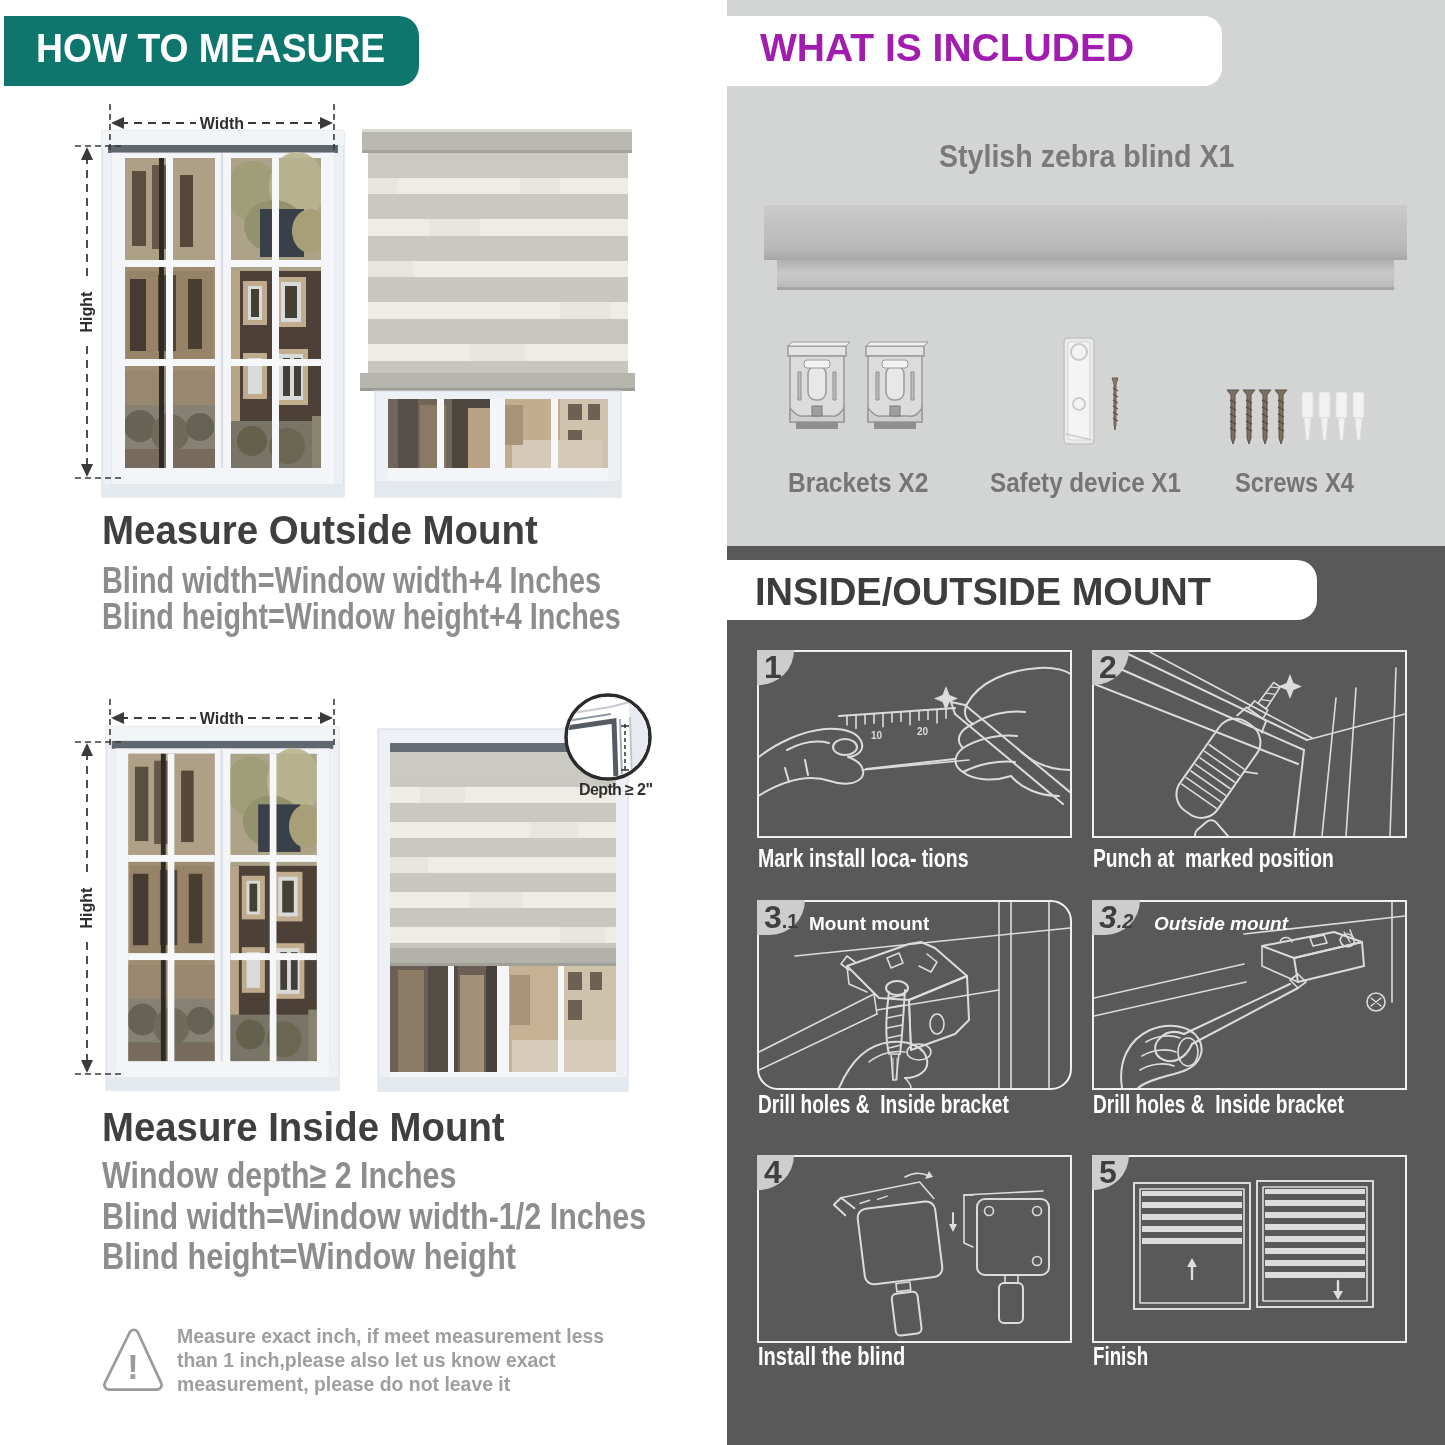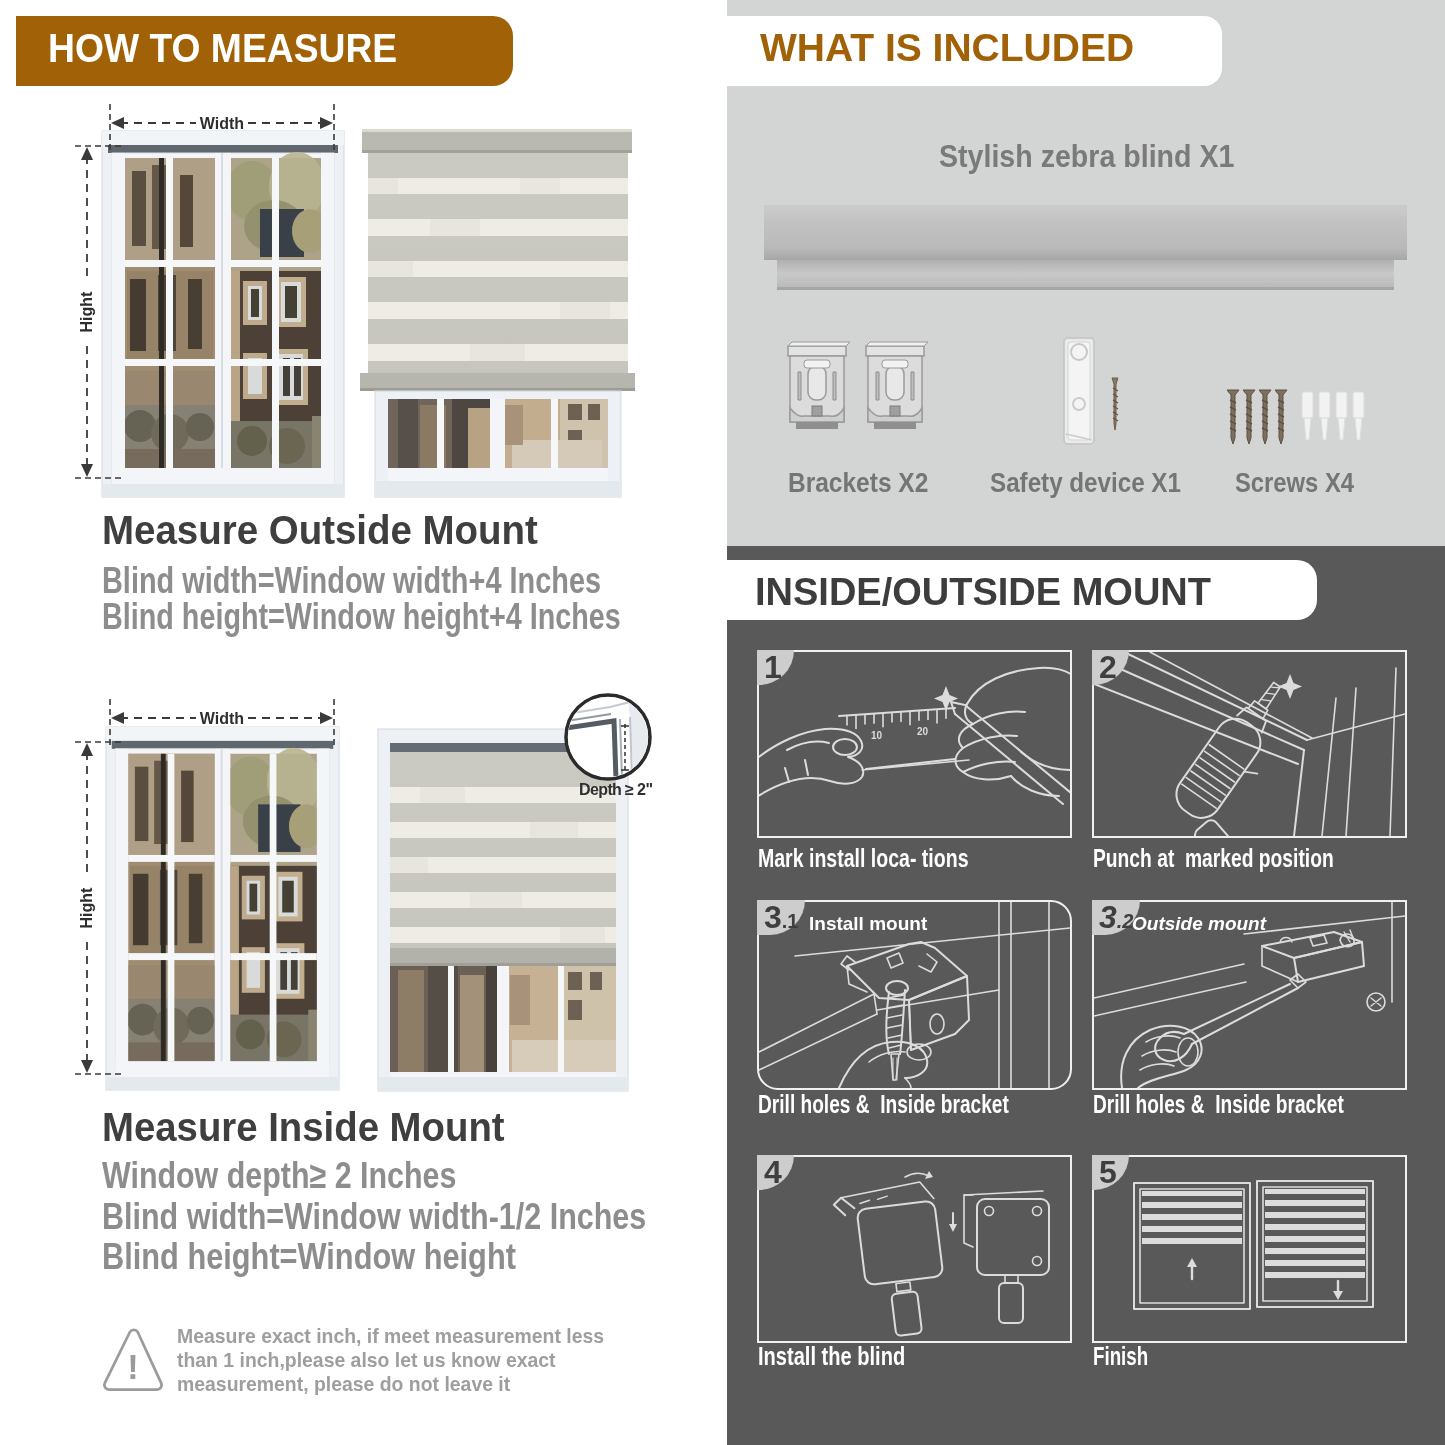--- a/index.html
+++ b/index.html
@@ -1,24 +1,24 @@
 <!DOCTYPE html>
 <html><head>
 <meta charset="utf-8">
 <style>
   html,body{margin:0;padding:0;}
   body{width:1445px;height:1445px;position:relative;background:#ffffff;overflow:hidden;
        font-family:"Liberation Sans", sans-serif;}
   .abs{position:absolute;}
-  .hdr1{left:16px;top:16px;width:497px;height:70px;background:#a16207;border-radius:0 20px 20px 0;}
+  .hdr1{left:4px;top:16px;width:415px;height:70px;background:#0f766e;border-radius:0 20px 20px 0;}
   .hdr1 span{position:absolute;left:32px;top:9px;font-size:41px;font-weight:bold;color:#ffffff;transform:scaleX(0.909);transform-origin:left;white-space:nowrap;}
   .panelTop{left:727px;top:0;width:718px;height:546px;background:#d3d4d4;}
   .panelBottom{left:727px;top:546px;width:718px;height:899px;background:#59595a;}
   .whiteBox1{left:722px;top:16px;width:500px;height:70px;background:#ffffff;border-radius:0 18px 18px 0;}
-  .whiteBox1 span{position:absolute;left:38px;top:10px;font-size:39px;font-weight:bold;color:#a16207;white-space:nowrap;}
+  .whiteBox1 span{position:absolute;left:38px;top:10px;font-size:39px;font-weight:bold;color:#a21caf;white-space:nowrap;}
   .whiteBox2{left:722px;top:560px;width:595px;height:60px;background:#ffffff;border-radius:0 20px 20px 0;}
   .whiteBox2 span{position:absolute;left:33px;top:11px;font-size:38px;font-weight:bold;color:#3d3d3d;white-space:nowrap;}
   .h2dark{font-size:41px;font-weight:bold;color:#3f3f3f;line-height:1;transform-origin:left;white-space:nowrap;}
   .formula{font-size:37px;font-weight:bold;color:#8d8d8d;line-height:1;transform-origin:left;white-space:nowrap;}
   .stylish{font-size:30.5px;font-weight:bold;color:#7a7a7a;line-height:1;transform:scaleX(0.937);transform-origin:left;white-space:nowrap;}
   .itemlabel{font-size:28px;font-weight:bold;color:#757575;line-height:1;transform-origin:left;white-space:nowrap;}
   .warntext{font-size:21px;font-weight:bold;color:#9e9e9e;line-height:24px;transform:scaleX(0.924);transform-origin:left;white-space:nowrap;}
   .stepbox{position:absolute;width:311px;height:184px;border:2px solid #f0f0f0;background:#59595a;}
   .caption{position:absolute;font-size:25px;font-weight:bold;color:#ffffff;line-height:1;transform-origin:left;white-space:nowrap;}
   .badge{position:absolute;left:-2px;top:-2px;width:37px;height:35px;background:#cdcdcd;border-radius:0 0 46px 0;
@@ -421,21 +421,21 @@
         <rect x="56" y="148" width="26" height="36" rx="7" transform="rotate(14 69 166)"></rect>
         <path d="M142 152 l6 12" stroke-width="1.6"></path>
       </g>
       <path d="M196 22 l3.5 9 8.5 3.5 -8.5 3.5 -3.5 9 -3.5 -9 -8.5 -3.5 8.5 -3.5 Z" fill="#dcdcdc" stroke="none"></path>
     </svg>
   </div>
   <div class="caption" style="left:758px;top:846px;transform:scaleX(0.781);">Mark install loca- tions</div>
   <div class="caption" style="left:1093px;top:846px;transform:scaleX(0.77);">Punch at&nbsp; marked position</div>
 
   <div class="stepbox" style="left:757px;top:900px;height:186px;border-radius:21px;" id="b3"><div class="badge badge31">3<span style="font-size:20px;">.1</span></div>
-    <div class="inbox-cap" style="left:50px;top:11px;">Install mount</div>
+    <div class="inbox-cap" style="left:50px;top:11px;">Mount mount</div>
     <svg width="311" height="186" viewBox="0 0 311 186" fill="none" stroke="#dcdcdc" stroke-width="2" stroke-linecap="round" stroke-linejoin="round">
       <path d="M36 54 L311 26" stroke-width="1.6"></path>
       <path d="M0 150 L115 92" stroke-width="1.6"></path>
       <path d="M0 168 L118 112" stroke-width="1.6"></path>
       <path d="M115 92 L118 112" stroke-width="1.6"></path>
       <path d="M240 0 L240 186 M252 0 L252 186" stroke-width="1.6"></path>
       <path d="M290 0 L290 186" stroke-width="1.6"></path>
       <path d="M118 108 L240 88" stroke-width="1.6"></path>
 
       <path d="M88 64 L150 42 L162 40 L176 46 L208 74 L150 98 L120 96 Z"></path>
@@ -453,21 +453,21 @@
       <path d="M132 152 l8 0 -3 26 -3 0 Z" stroke-width="1.6"></path>
       <path d="M134 178 l0 -22 M138 178 l0 -22" stroke-width="1"></path>
 
       <path d="M80 186 C92 158 110 142 132 140 C152 138 166 146 168 158 C170 168 160 176 146 176"></path>
       <path d="M146 176 C150 180 152 184 152 186" stroke-width="1.6"></path>
       <path d="M110 160 C120 152 134 148 146 150" stroke-width="1.6"></path>
       <ellipse cx="160" cy="150" rx="12" ry="8" stroke-width="1.6"></ellipse>
     </svg>
   </div>
   <div class="stepbox" style="left:1092px;top:900px;height:186px;font-style:italic;" id="b4"><div class="badge badge31">3<span style="font-size:20px;">.2</span></div>
-    <div class="inbox-cap" style="left:38px;top:11px;">Outside mount</div>
+    <div class="inbox-cap" style="left:60px;top:11px;">Outside mount</div>
     <svg width="311" height="186" viewBox="0 0 311 186" fill="none" stroke="#dcdcdc" stroke-width="2" stroke-linecap="round" stroke-linejoin="round">
       <path d="M150 32 L311 14" stroke-width="1.6"></path>
       <path d="M0 96 L150 62" stroke-width="1.6"></path>
       <path d="M0 114 L152 80" stroke-width="1.6"></path>
       <path d="M298 0 L298 100" stroke-width="1.6"></path>
 
       <path d="M168 44 L240 30 L268 40 L200 56 Z"></path>
       <path d="M200 56 L268 40 L270 64 L204 80 Z"></path>
       <path d="M168 44 L168 64 L204 80" stroke-width="1.6"></path>
       <path d="M216 36 l14 -3 3 8 -14 3 Z" stroke-width="1.6"></path>

